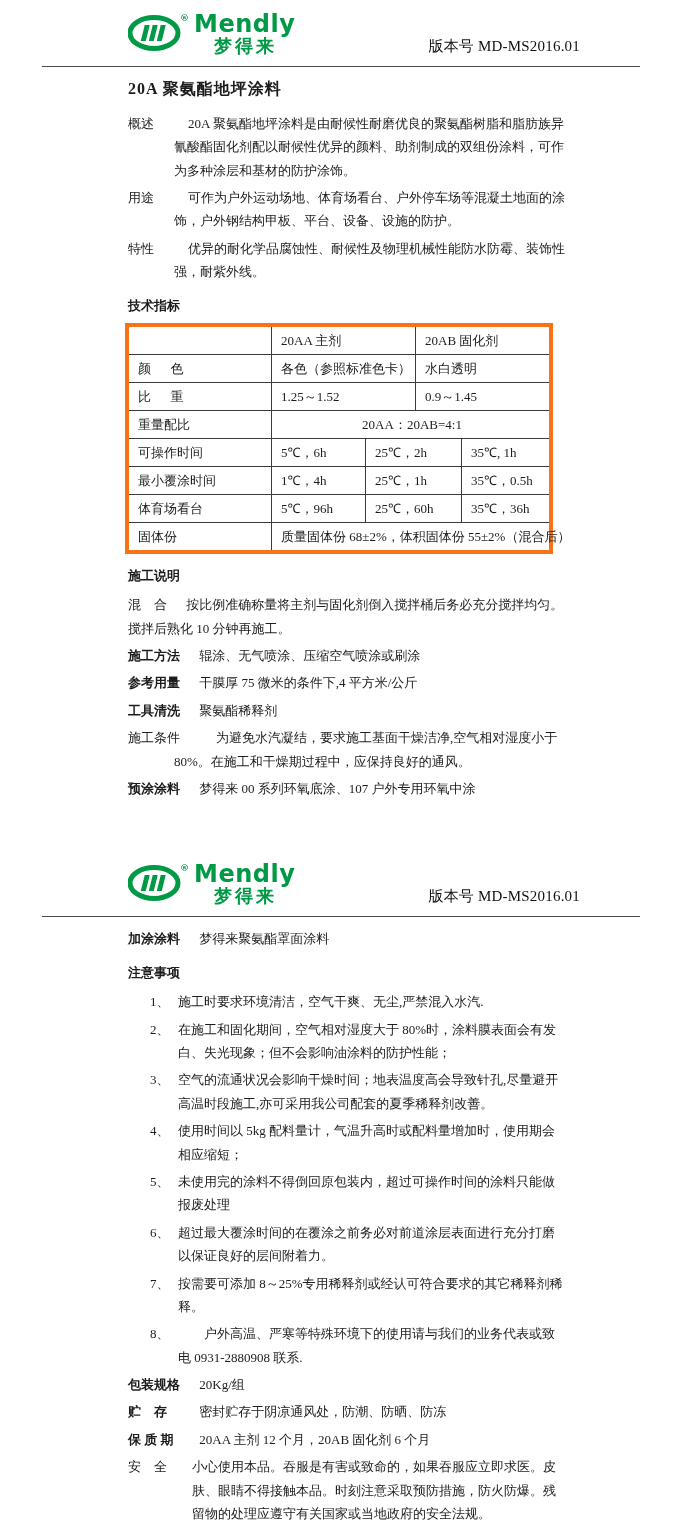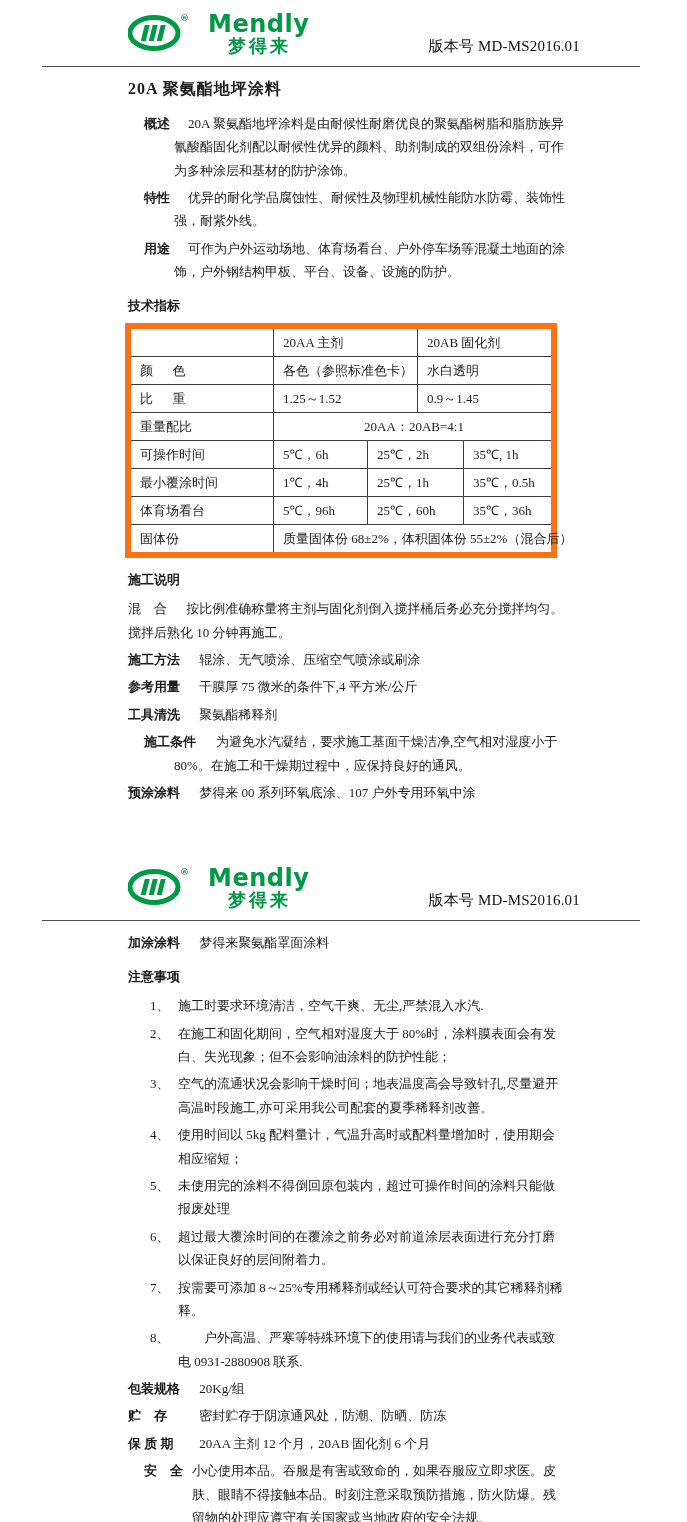--- a/index.html
+++ b/index.html
@@ -8,21 +8,21 @@
     font-family:"Liberation Serif", serif;
     color:#1c1c1c;
     font-size:13px;
     line-height:1.8;
   }
   .sheet{width:687px;background:#fff;padding-bottom:28px;}
 
   
   .page-header{position:relative;height:52px;margin-top:12px;}
   .logo{position:absolute;left:128px;top:0;display:flex;align-items:flex-start;}
-  .logo-words{margin-left:17px;}
+  .logo-words{margin-left:3px;}
   .logo-name{
     font-family:"DejaVu Sans", sans-serif;
     font-weight:bold;font-size:24px;line-height:1.0;letter-spacing:.5px;
   }
   .logo-cn{
     font-family:"DejaVu Sans", sans-serif;
     font-weight:bold;font-size:18px;line-height:1.1;letter-spacing:3px;margin-left:20px;
   }
   .reg-mark{
     font-family:"DejaVu Sans", sans-serif;
@@ -34,35 +34,35 @@
   }
   .rule{border-top:1px solid #4a4a4a;margin:2px 47px 0 42px;height:0;}
 
   
   .doc-title{margin:8px 8px 8px 128px;font-size:16px;font-weight:bold;letter-spacing:1px;}
   .content{margin:0 120px 0 128px;}
 
   .sec-heading{font-weight:bold;margin:10px 0 6px 0;}
 
   .para{position:relative;padding-left:46px;margin:0 0 4px 0;}
-  .para .plabel{position:absolute;left:16px;top:0;font-weight:bold;white-space:pre;}
+  .para .plabel{position:absolute;left:0;top:0;font-weight:normal;white-space:pre;}
   .para .ptext{display:block;text-indent:14px;}
   .para .ptext.no-indent{text-indent:0;}
   .para.wide{padding-left:64px;}
   .para .ptext.big-indent{text-indent:42px;}
 
   .flatpara{margin:0 0 4px 0;}
   .inline-label{font-weight:normal;margin-right:16px;white-space:pre;}
 
   .litem{margin:2px 0 4px 0;}
   .litem .ilabel{font-weight:bold;display:inline-block;min-width:54px;margin-right:14px;white-space:pre;}
 
   
   .spec-table{
-    width:420px;border:6px solid #f97316;margin:2px 12px 6px -3px;
+    width:420px;border:4px solid #f97316;margin:2px 12px 6px -3px;
     line-height:1.5;
   }
   .trow{display:flex;border-bottom:1px solid #3c3c3c;}
   .trow:last-child{border-bottom:none;}
   .tcell{
     min-height:27px;display:flex;align-items:center;
     padding:2px 6px 2px 9px;box-sizing:border-box;
     border-right:1px solid #3c3c3c;white-space:pre;
   }
   .tcell:last-child{border-right:none;}
@@ -114,27 +114,27 @@
     <div class="doc-title">20A 聚氨酯地坪涂料</div>
 
     <div class="content">
 
       <div class="para">
         <span class="plabel">概述</span>
         <span class="ptext">20A 聚氨酯地坪涂料是由耐候性耐磨优良的聚氨酯树脂和脂肪族异氰酸酯固化剂配以耐候性优异的颜料、助剂制成的双组份涂料，可作为多种涂层和基材的防护涂饰。</span>
       </div>
 
       <div class="para">
+        <span class="plabel">用途</span>
+        <span class="ptext">可作为户外运动场地、体育场看台、户外停车场等混凝土地面的涂饰，户外钢结构甲板、平台、设备、设施的防护。</span>
+      </div>
+
+      <div class="para">
         <span class="plabel">特性</span>
         <span class="ptext">优异的耐化学品腐蚀性、耐候性及物理机械性能防水防霉、装饰性强，耐紫外线。</span>
-      </div>
-
-      <div class="para">
-        <span class="plabel">用途</span>
-        <span class="ptext">可作为户外运动场地、体育场看台、户外停车场等混凝土地面的涂饰，户外钢结构甲板、平台、设备、设施的防护。</span>
       </div>
 
       <div class="sec-heading">技术指标</div>
 
       <div class="spec-table">
         <div class="trow">
           <div class="tcell cl"></div>
           <div class="tcell c2a">20AA 主剂</div>
           <div class="tcell c2b">20AB 固化剂</div>
         </div>

